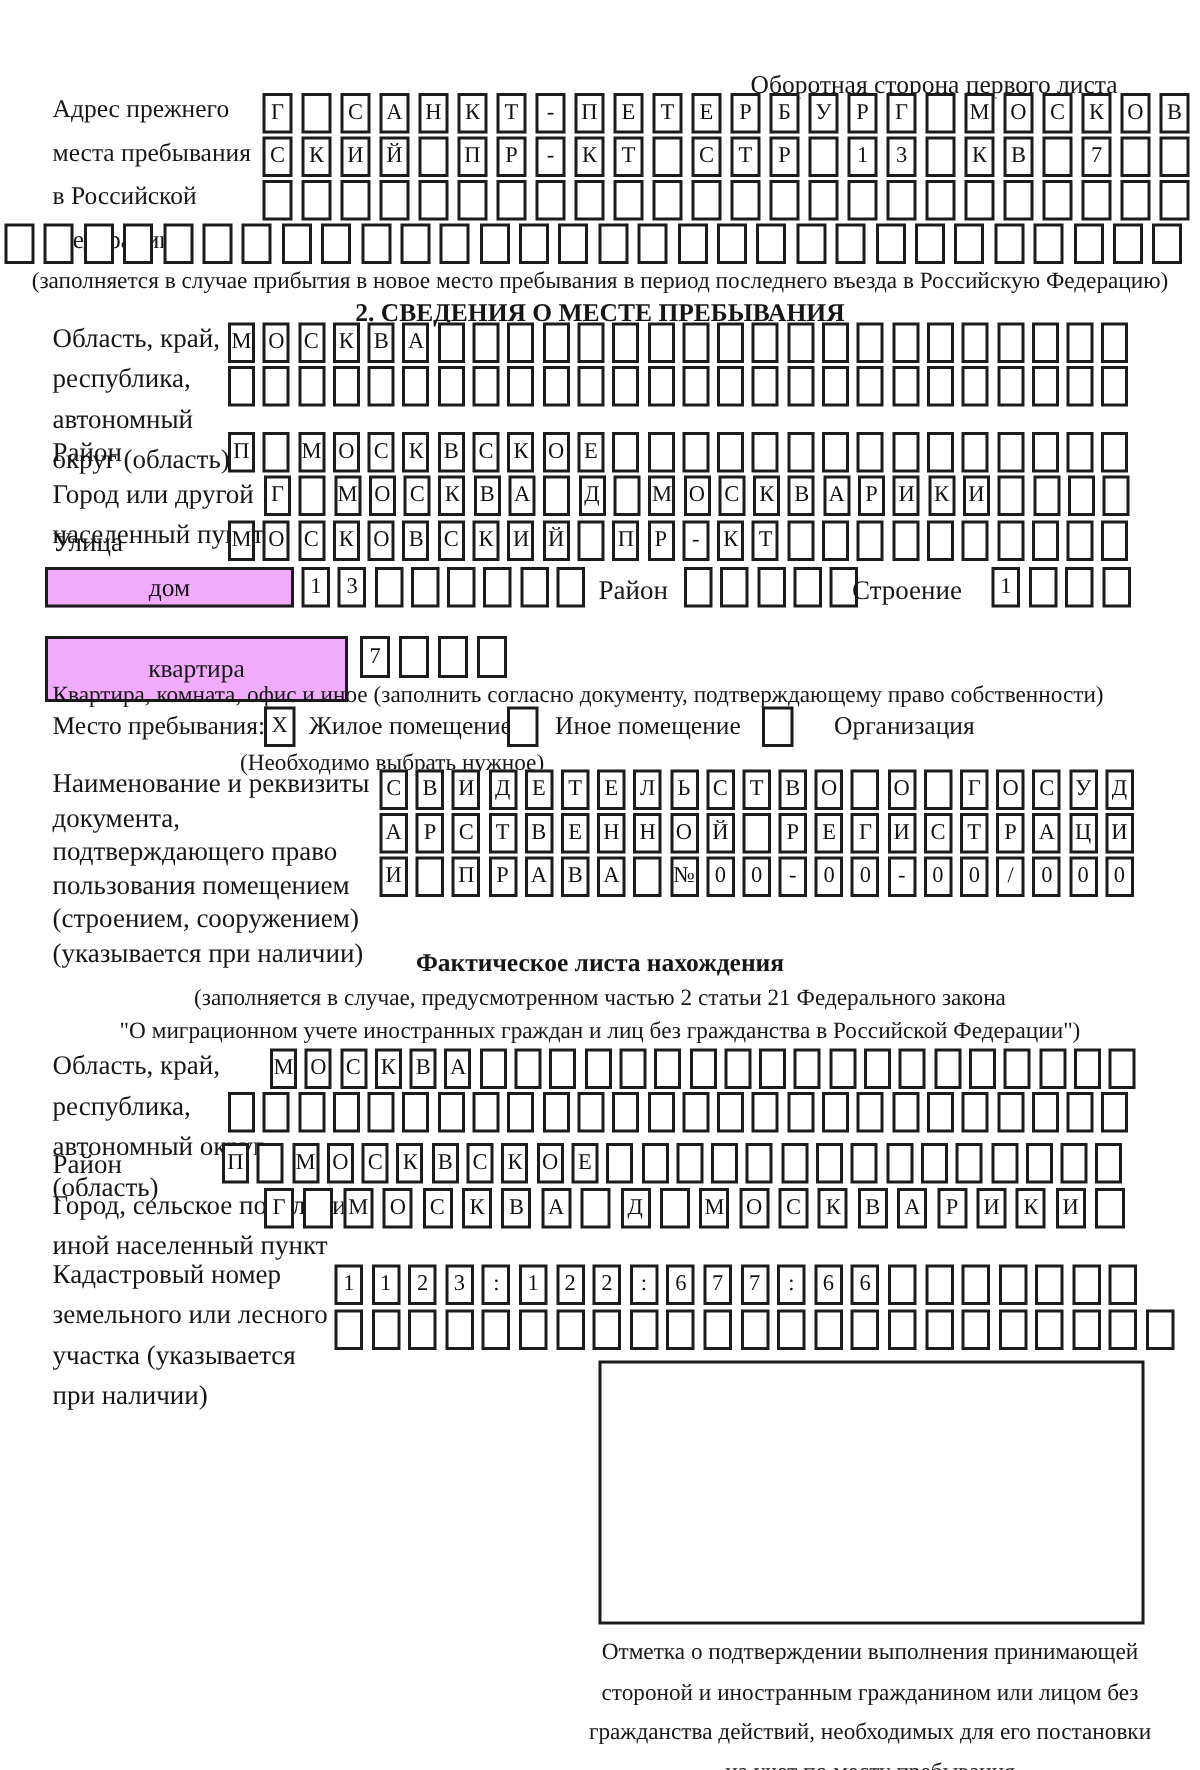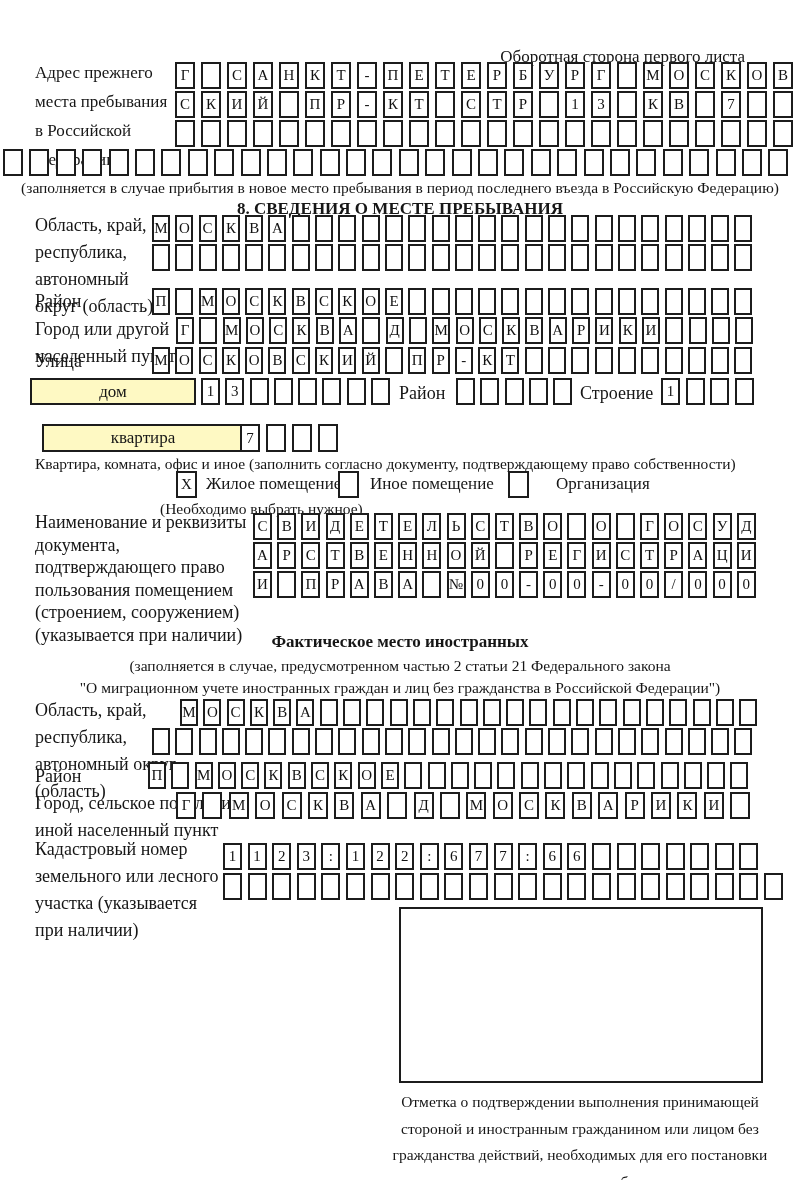--- a/index.html
+++ b/index.html
@@ -12,21 +12,21 @@
   .cap{position:absolute;font-size:15.5px;line-height:20px;}
   .center{left:0;width:800px;text-align:center;}
   .bold{font-weight:bold;}
   .cells{position:absolute;display:flex;gap:var(--gap,5px);}
   .cell{
     box-sizing:border-box;flex:0 0 var(--cw,20px);width:var(--cw,20px);height:var(--ch,27px);
     border:2px solid #1c1c1c;background:#fff;display:flex;align-items:center;justify-content:center;
     font-size:15px;color:#111;
   }
   .widebox{
-    position:absolute;box-sizing:border-box;border:2px solid #1c1c1c;background:#fef9c3;
+    position:absolute;box-sizing:border-box;border:2px solid #1c1c1c;background:#f0abfc;
     display:flex;align-items:center;justify-content:center;font-size:17px;
   }
   .stamp{position:absolute;box-sizing:border-box;border:2px solid #1c1c1c;background:#fff;}
   .foot{position:absolute;font-size:15.5px;line-height:26.5px;text-align:center;}
 </style>
 </head>
 <body>
 
 <div id="page">
 
@@ -138,21 +138,21 @@
       <span class="cell"></span>
       <span class="cell"></span>
       <span class="cell"></span>
       <span class="cell"></span>
       <span class="cell"></span>
       <span class="cell"></span>
       <span class="cell"></span>
     </div>
   <div class="cap center" style="top:178px;">(заполняется в случае прибытия в новое место пребывания в период последнего въезда в Российскую Федерацию)</div>
 
-  <div class="txt bold center" style="top:194px;">8. СВЕДЕНИЯ О МЕСТЕ ПРЕБЫВАНИЯ</div>
+  <div class="txt bold center" style="top:194px;">2. СВЕДЕНИЯ О МЕСТЕ ПРЕБЫВАНИЯ</div>
 
   <div class="lbl" style="top:212px; left:35px; width:120px;">Область, край, республика, автономный округ (область)</div>
   <div class="cells" style="top:215px; left:152px; --cw:18px; --gap:5.3px;">
       <span class="cell">М</span>
       <span class="cell">О</span>
       <span class="cell">С</span>
       <span class="cell">К</span>
       <span class="cell">В</span>
       <span class="cell">А</span>
       <span class="cell"></span>
@@ -306,37 +306,38 @@
       <span class="cell"></span>
     </div>
   <div class="lbl" style="top:380px; left:399px;">Район</div>
   <div class="cells" style="top:378px; left:456px; --cw:19px; --gap:5.3px;">
       <span class="cell"></span>
       <span class="cell"></span>
       <span class="cell"></span>
       <span class="cell"></span>
       <span class="cell"></span>
     </div>
-  <div class="lbl" style="top:380px; left:580px;">Строение</div>
+  <div class="lbl" style="top:380px; left:568px;">Строение</div>
   <div class="cells" style="top:378px; left:661px; --cw:19px; --gap:5.5px;">
       <span class="cell">1</span>
       <span class="cell"></span>
       <span class="cell"></span>
       <span class="cell"></span>
     </div>
 
-  <div class="widebox" style="top:424px; left:30px; width:202px; height:28px;margin-left:12px;">квартира</div>
+  <div class="widebox" style="top:424px; left:30px; width:202px; height:44px;">квартира</div>
   <div class="cells" style="top:424px; left:240px; --cw:20px; --gap:6px; --ch:28px;">
       <span class="cell">7</span>
       <span class="cell"></span>
       <span class="cell"></span>
       <span class="cell"></span>
     </div>
   <div class="cap" style="top:454px; left:35px;">Квартира, комната, офис и иное (заполнить согласно документу, подтверждающему право собственности)</div>
 
+  <div class="txt" style="top:469px; left:35px;">Место пребывания:</div>
   <div class="cells" style="top:471px; left:176px; --cw:21px; --gap:0px;">
       <span class="cell">X</span>
     </div>
   <div class="txt" style="top:469px; left:206px;">Жилое помещение</div>
   <div class="cells" style="top:471px; left:338px; --cw:21px; --gap:0px;">
       <span class="cell"></span>
     </div>
   <div class="txt" style="top:469px; left:370px;">Иное помещение</div>
   <div class="cells" style="top:471px; left:508px; --cw:21px; --gap:0px;">
       <span class="cell"></span>
@@ -408,21 +409,21 @@
       <span class="cell">0</span>
       <span class="cell">-</span>
       <span class="cell">0</span>
       <span class="cell">0</span>
       <span class="cell">/</span>
       <span class="cell">0</span>
       <span class="cell">0</span>
       <span class="cell">0</span>
     </div>
 
-  <div class="txt bold center" style="top:627px;">Фактическое место иностранных</div>
+  <div class="txt bold center" style="top:627px;">Фактическое листа нахождения</div>
   <div class="cap center" style="top:656px;">(заполняется в случае, предусмотренном частью 2 статьи 21 Федерального закона</div>
   <div class="cap center" style="top:678px;">"О миграционном учете иностранных граждан и лиц без гражданства в Российской Федерации")</div>
 
   <div class="lbl" style="top:697px; left:35px; width:168px;">Область, край, республика, автономный округ (область)</div>
   <div class="cells" style="top:699px; left:180px; --cw:18px; --gap:5.3px;">
       <span class="cell">М</span>
       <span class="cell">О</span>
       <span class="cell">С</span>
       <span class="cell">К</span>
       <span class="cell">В</span>

